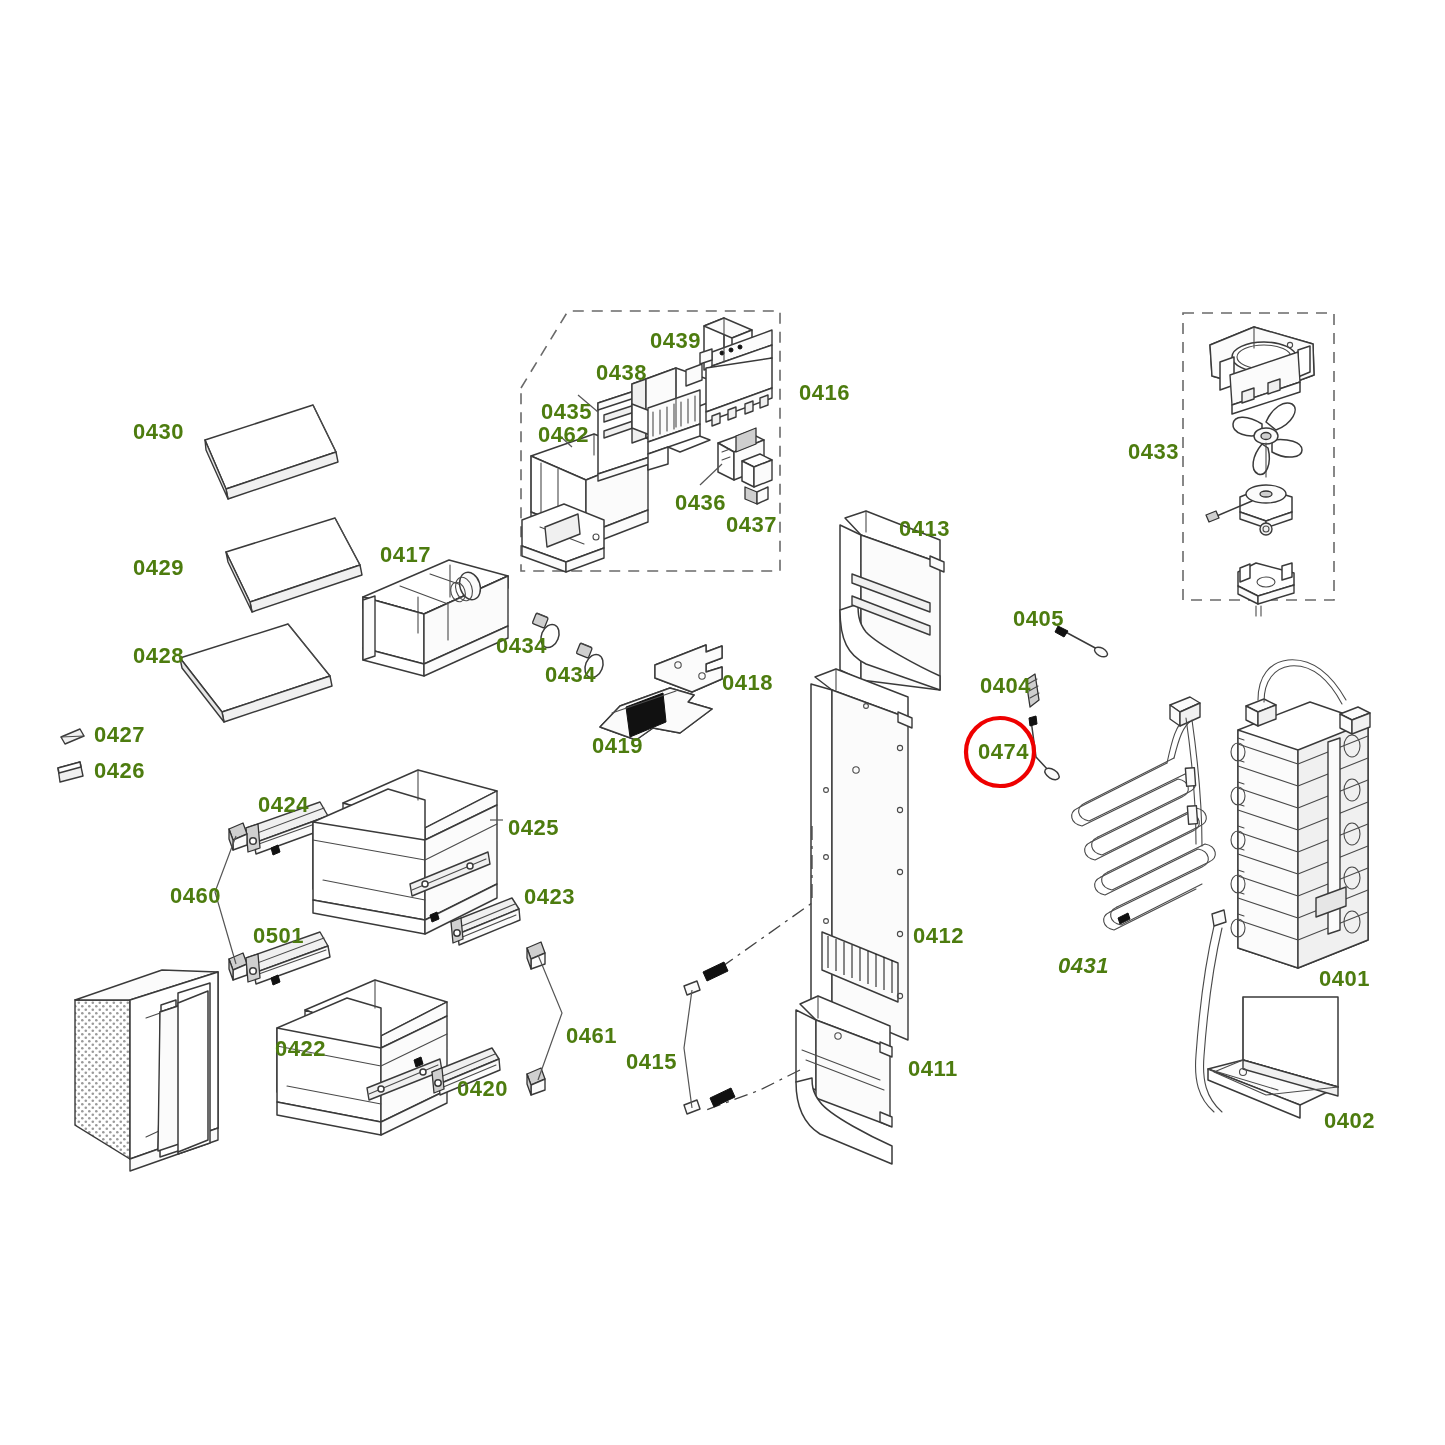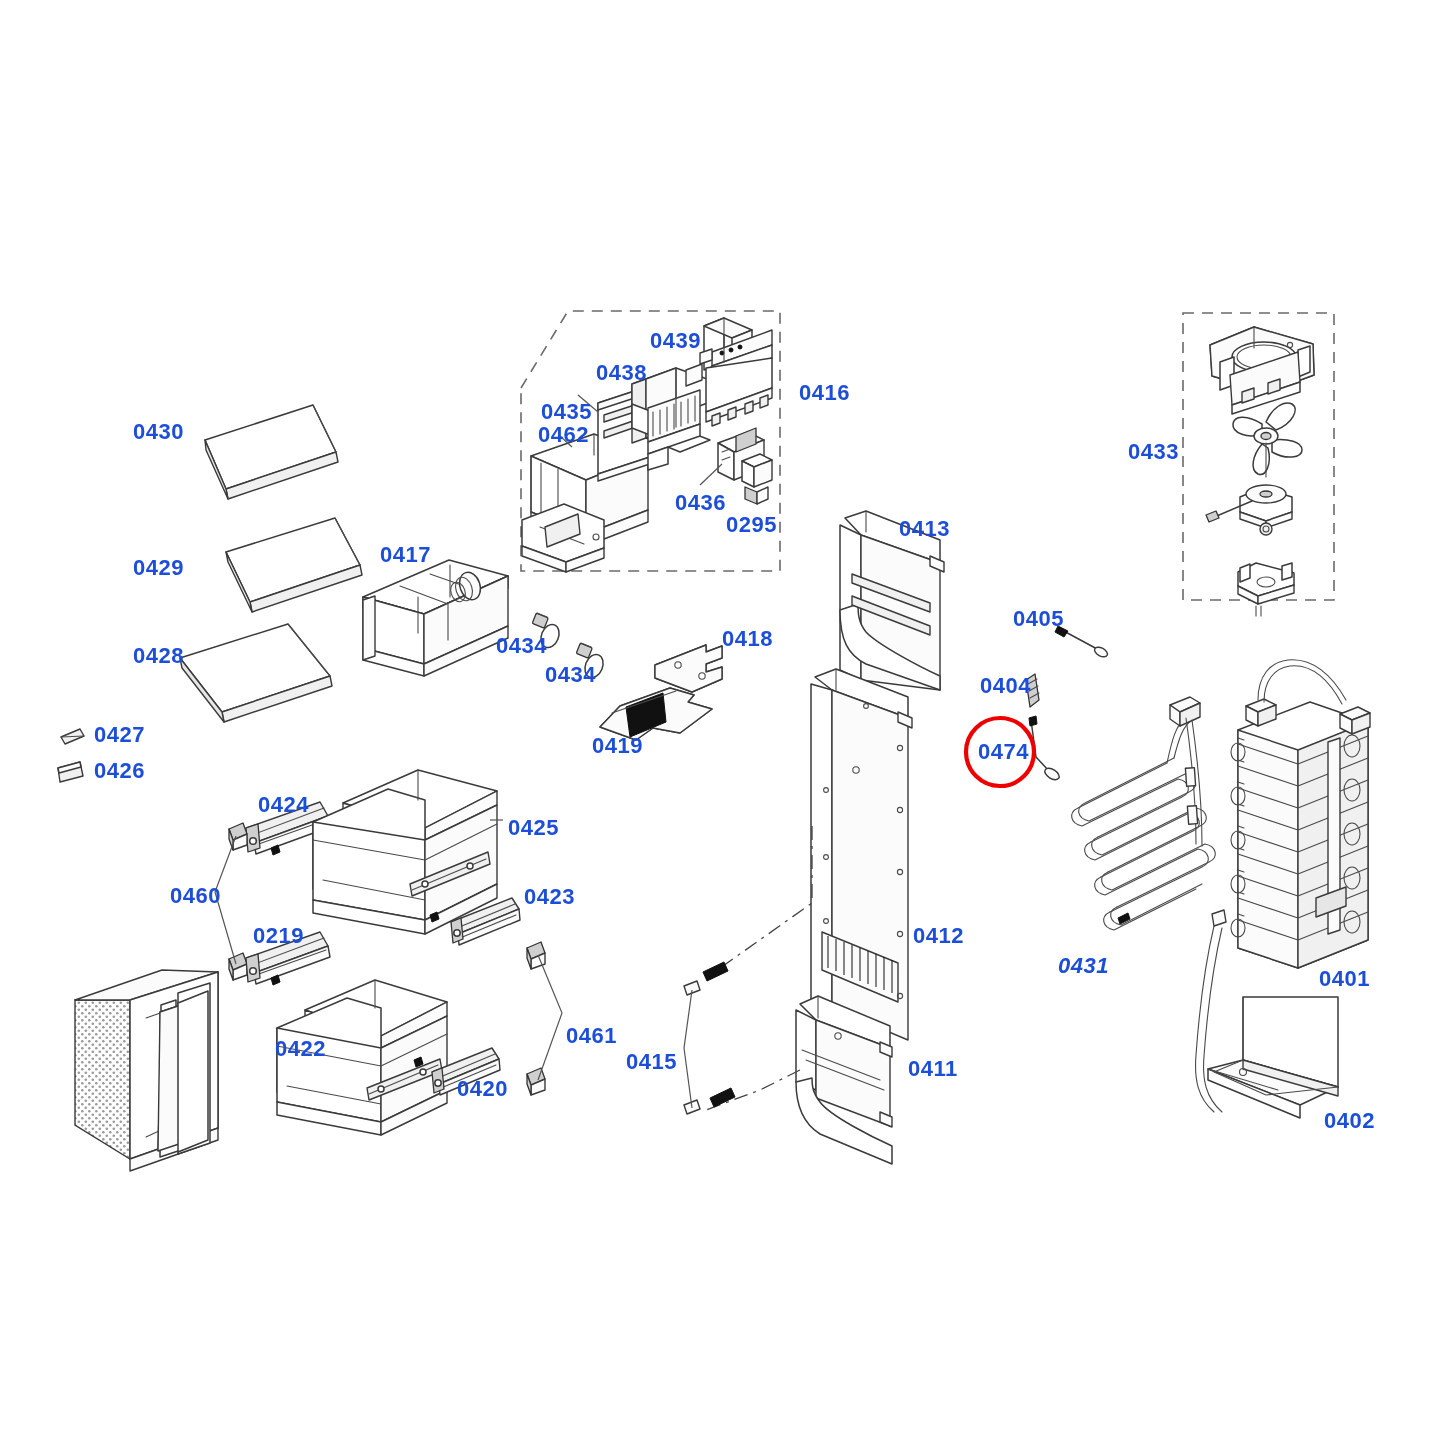--- a/index.html
+++ b/index.html
@@ -10,21 +10,21 @@
     overflow:hidden;
     position:relative;
   }
   #stage{position:relative;width:1445px;height:1445px;background:#fff;}
   #stage svg{position:absolute;left:0;top:0;width:1445px;height:1445px;}
   .lbl{
     position:absolute;
     font-family:"Liberation Sans", sans-serif;
     font-size:22px;
     font-weight:600;
-    color:#1d4ed8;
+    color:#4d7c0f;
     letter-spacing:0.5px;
     white-space:nowrap;
     line-height:1;
     user-select:none;
   }
   
   .ln{fill:none;stroke:#3a3a3a;stroke-width:1.5;stroke-linejoin:round;stroke-linecap:round;}
   .ln-thin{fill:none;stroke:#4a4a4a;stroke-width:1.1;stroke-linejoin:round;stroke-linecap:round;}
   .ln-lead{fill:none;stroke:#555;stroke-width:1.2;}
   .fillw{fill:#ffffff;stroke:#3a3a3a;stroke-width:1.5;stroke-linejoin:round;}
@@ -601,35 +601,35 @@
 
 <div class="lbl" style="left:133px;top:421px;">0430</div>
 <div class="lbl" style="left:133px;top:557px;">0429</div>
 <div class="lbl" style="left:133px;top:645px;">0428</div>
 <div class="lbl" style="left:94px;top:724px;">0427</div>
 <div class="lbl" style="left:94px;top:760px;">0426</div>
 <div class="lbl" style="left:258px;top:794px;">0424</div>
 <div class="lbl" style="left:508px;top:817px;">0425</div>
 <div class="lbl" style="left:524px;top:886px;">0423</div>
 <div class="lbl" style="left:170px;top:885px;">0460</div>
-<div class="lbl" style="left:253px;top:925px;">0219</div>
+<div class="lbl" style="left:253px;top:925px;">0501</div>
 <div class="lbl" style="left:239px;top:1038px;margin-left:36px;">0422</div>
 <div class="lbl" style="left:566px;top:1025px;">0461</div>
 <div class="lbl" style="left:457px;top:1078px;">0420</div>
 <div class="lbl" style="left:380px;top:544px;">0417</div>
 <div class="lbl" style="left:496px;top:635px;">0434</div>
 <div class="lbl" style="left:545px;top:664px;">0434</div>
 <div class="lbl" style="left:592px;top:735px;">0419</div>
-<div class="lbl" style="left:722px;top:628px;text-align:right;">0418</div>
+<div class="lbl" style="left:722px;top:672px;text-align:right;">0418</div>
 <div class="lbl" style="left:538px;top:424px;">0462</div>
 <div class="lbl" style="left:541px;top:401px;">0435</div>
 <div class="lbl" style="left:596px;top:362px;">0438</div>
 <div class="lbl" style="left:650px;top:330px;">0439</div>
 <div class="lbl" style="left:675px;top:492px;">0436</div>
-<div class="lbl" style="left:726px;top:514px;">0295</div>
+<div class="lbl" style="left:726px;top:514px;">0437</div>
 <div class="lbl" style="left:799px;top:382px;">0416</div>
 <div class="lbl" style="left:899px;top:518px;">0413</div>
 <div class="lbl" style="left:913px;top:925px;">0412</div>
 <div class="lbl" style="left:908px;top:1058px;">0411</div>
 <div class="lbl" style="left:626px;top:1051px;">0415</div>
 <div class="lbl" style="left:1013px;top:608px;">0405</div>
 <div class="lbl" style="left:980px;top:675px;">0404</div>
 <div class="lbl" style="left:978px;top:741px;">0474</div>
 <div class="lbl" style="left:1128px;top:441px;">0433</div>
 <div class="lbl" style="left:1058px;top:955px;font-style:italic;">0431</div>

